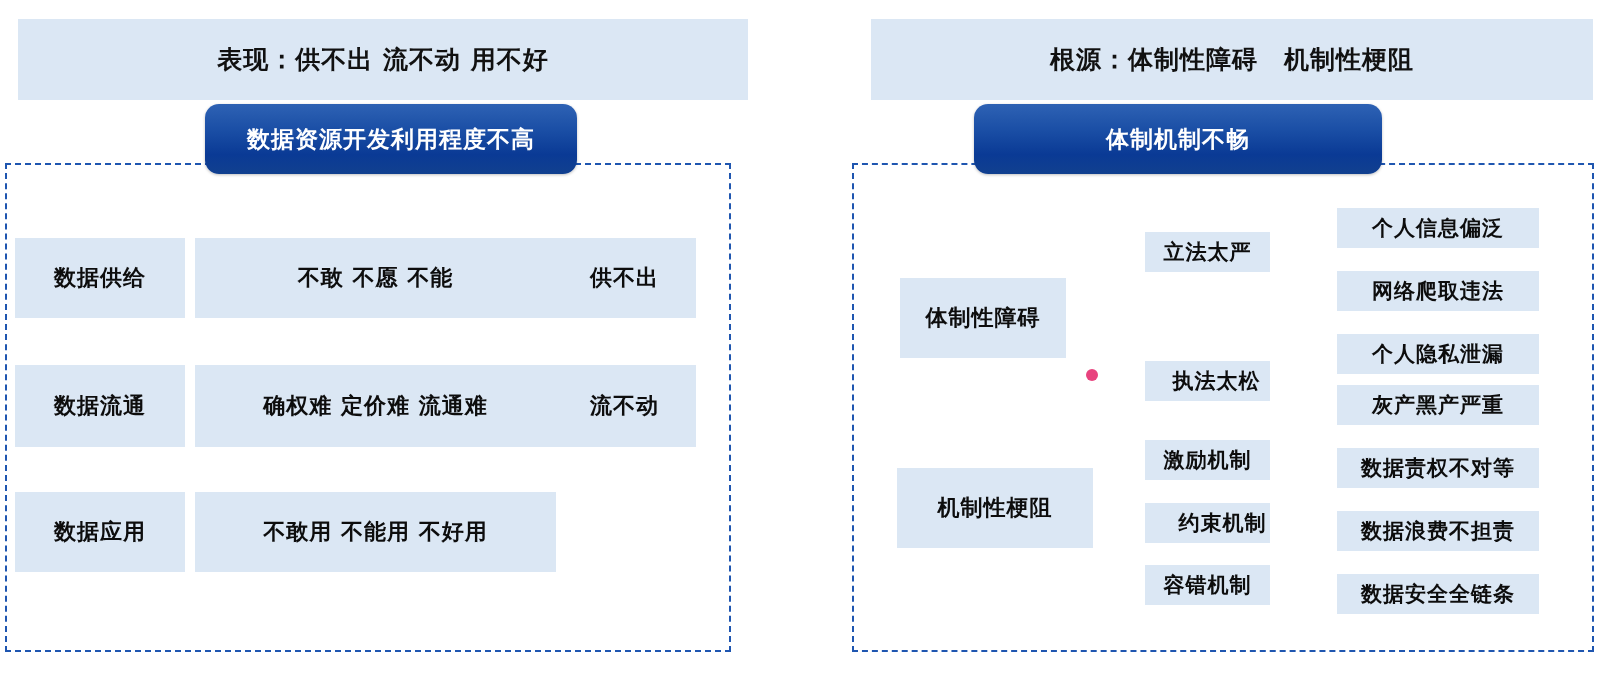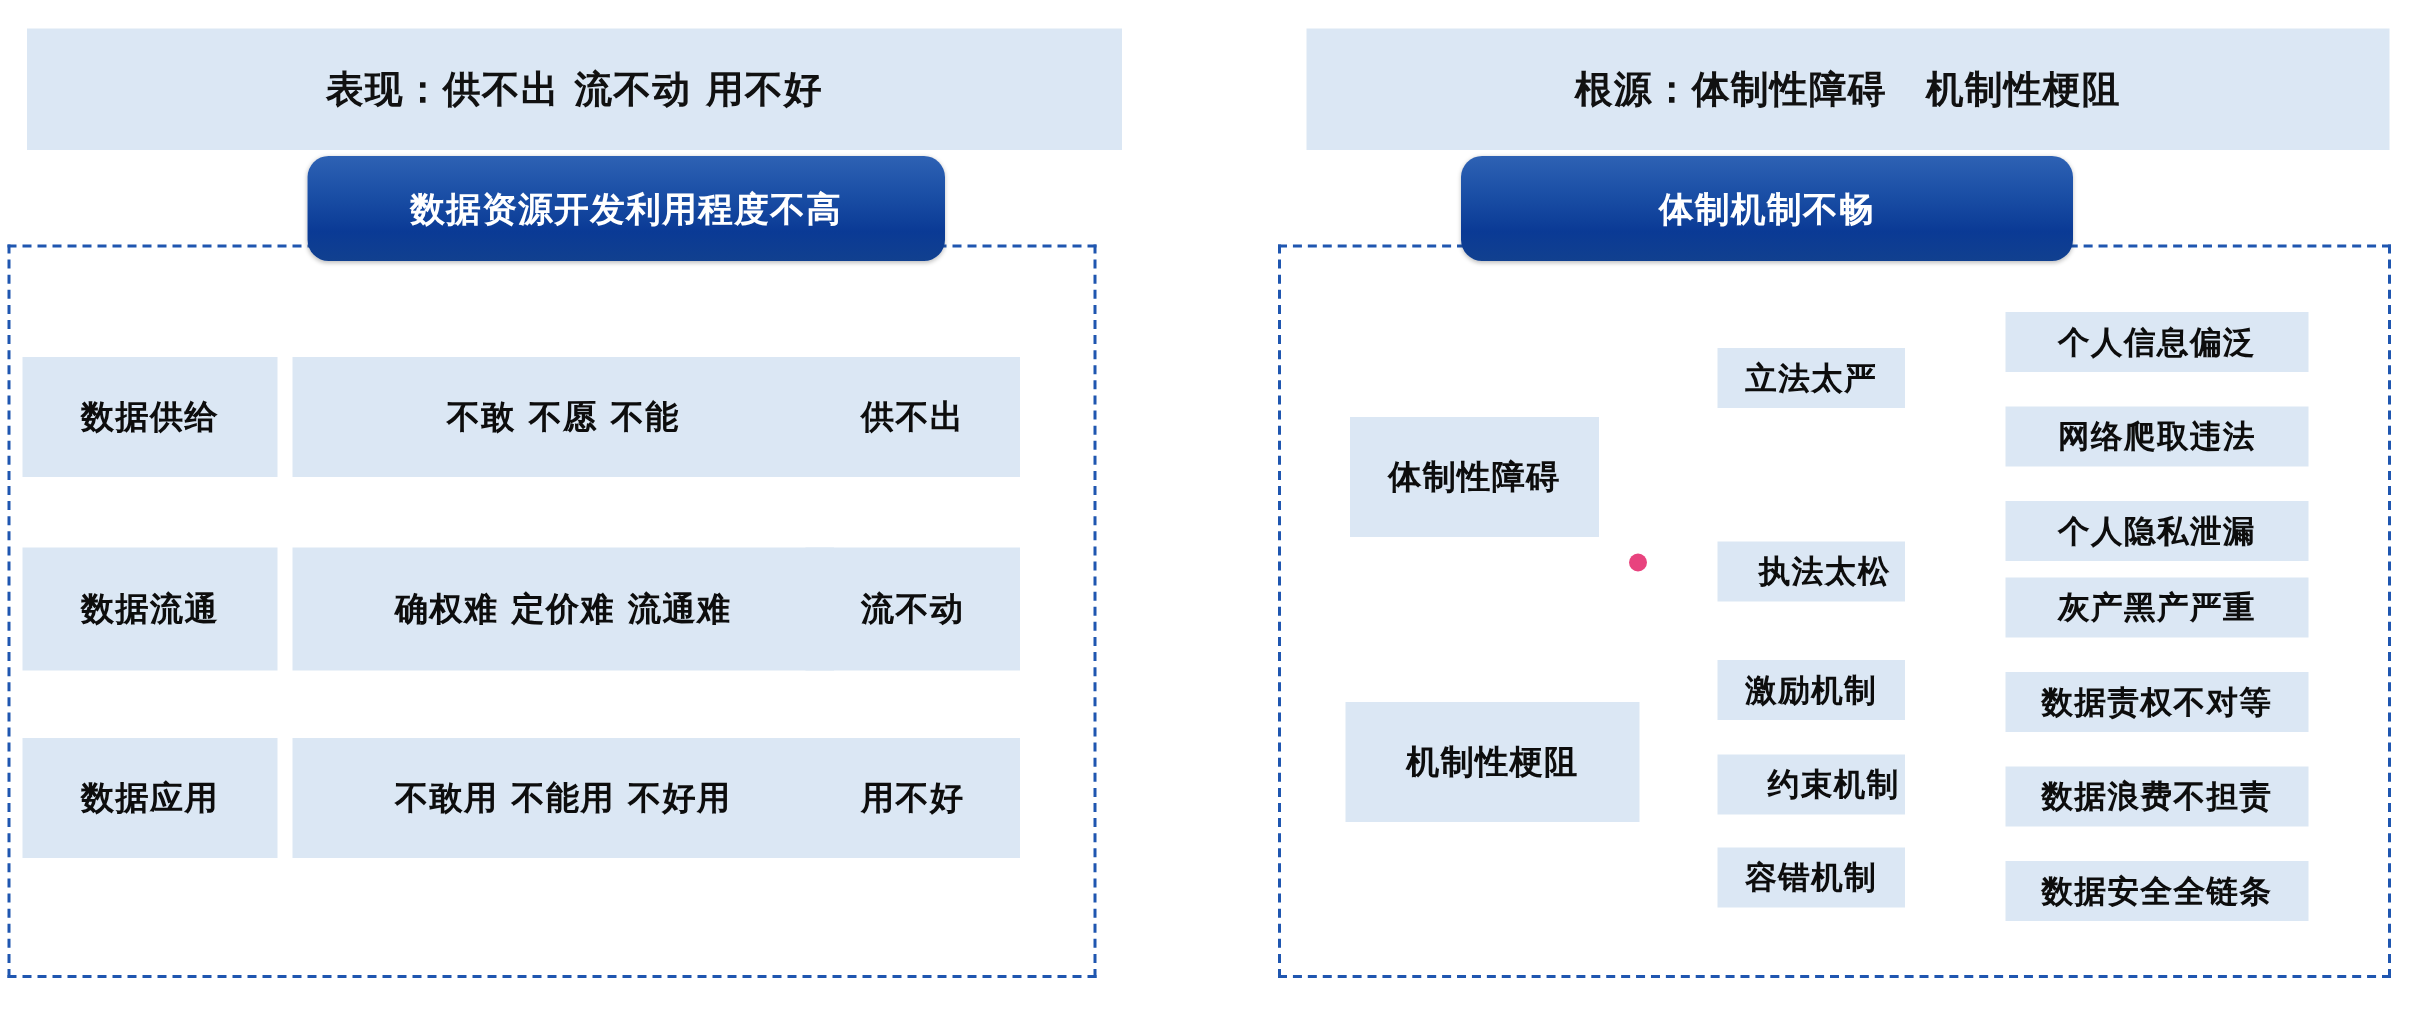--- a/index.html
+++ b/index.html
@@ -46,21 +46,21 @@
     box-shadow: 0 1px 3px rgba(0,0,0,.25);
     display: flex;
     align-items: center;
     justify-content: center;
     color: #ffffff;
     font-size: 23px;
     font-weight: bold;
     letter-spacing: 1px;
     z-index: 5;
   }
-  #pill-left  { left: 205px; top: 104px; width: 425px; height: 70px; }
+  #pill-left  { left: 205px; top: 104px; width: 372px; height: 70px; }
   #pill-right { left: 171px; top: 104px; width: 408px; height: 70px; }
 
   
   .dashed-box {
     position: absolute;
     border: 2px dashed #1f56b0;
     box-sizing: border-box;
     background: transparent;
   }
   #dashed-left  { left: 5px;  top: 163px; width: 726px; height: 489px; }
@@ -78,21 +78,21 @@
     color: #0d0d0d;
     letter-spacing: 1px;
     box-sizing: border-box;
     text-align: center;
   }
   .cell.small { font-size: 21px; }
 
   
   .col-a { left: 15px;  width: 170px; }
   .col-b { left: 195px; width: 361px; }
-  .col-c { left: 537px; width: 143px; }
+  .col-c { left: 553px; width: 143px; }
   .row-1 { top: 238px; height: 80px; }
   .row-2 { top: 365px; height: 82px; }
   .row-3 { top: 492px; height: 80px; }
 
   
   #rb-structural { left: 97px;  top: 278px; width: 166px; height: 80px; }
   #rb-mechanism  { left: 94px;  top: 468px; width: 196px; height: 80px; }
 
   .mid-box {
     left: 342px;
@@ -145,21 +145,20 @@
   <div class="cell col-a row-1">数据供给</div>
   <div class="cell col-b row-1">不敢 不愿 不能</div>
   <div class="cell col-c row-1">供不出</div>
 
   <div class="cell col-a row-2">数据流通</div>
   <div class="cell col-b row-2">确权难 定价难 流通难</div>
   <div class="cell col-c row-2">流不动</div>
 
   <div class="cell col-a row-3">数据应用</div>
   <div class="cell col-b row-3">不敢用 不能用 不好用</div>
-  <div class="cell col-c row-3">用不好</div>
 
 </div>
 
 <div class="panel" id="panel-right">
 
   <div class="banner" id="banner-right">根源：体制性障碍　机制性梗阻</div>
 
   <div class="dashed-box" id="dashed-right"></div>
 
   <div class="pill" id="pill-right">体制机制不畅</div>

